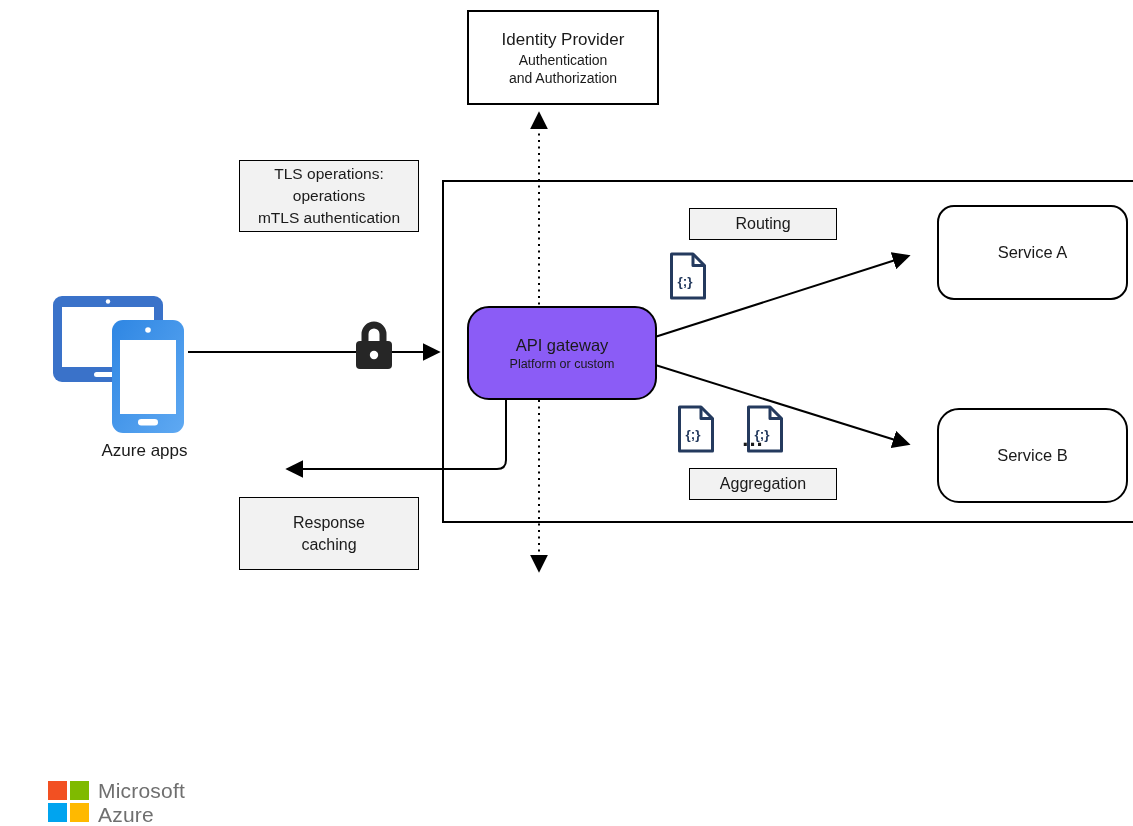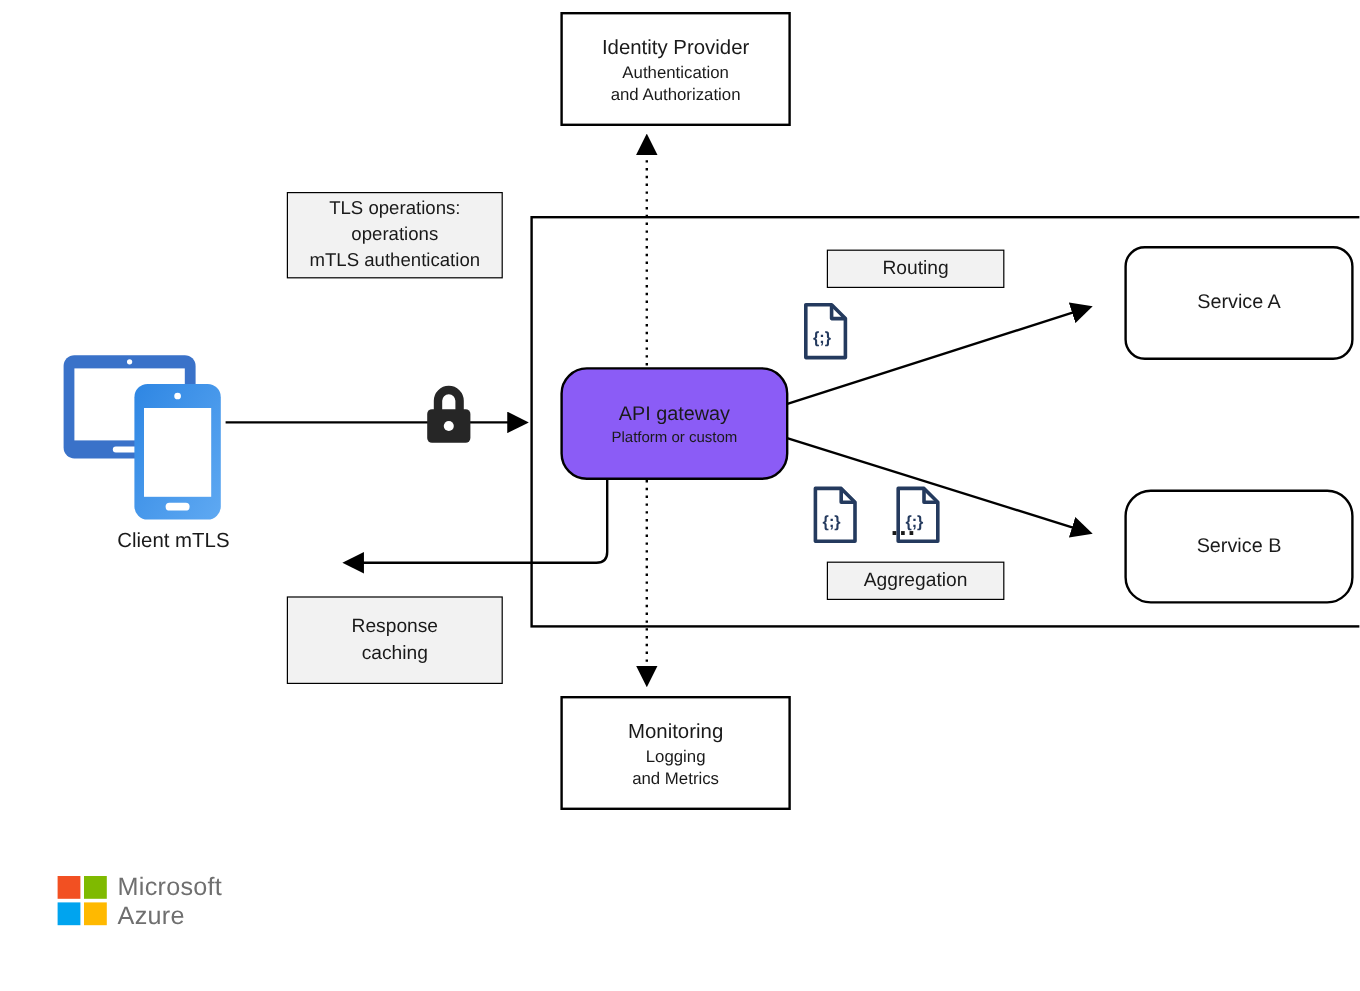--- a/index.html
+++ b/index.html
@@ -35,21 +35,21 @@
   .icon{position:absolute;z-index:3;background:transparent;border:none;}
   #clients{left:50px;top:288px;width:140px;height:148px;}
   #clients-label{left:58px;top:441px;width:125px;font-size:17px;z-index:2;background:transparent;border:none;}
   #lock{left:354px;top:320px;width:40px;height:50px;}
   #doc-routing{left:668px;top:252px;width:40px;height:48px;}
   #doc-agg1{left:676px;top:405px;width:40px;height:48px;}
   #doc-agg2{left:745px;top:405px;width:40px;height:48px;}
   #ellipsis{left:713px;top:426px;width:32px;font-size:22px;font-weight:bold;letter-spacing:1px;
             background:transparent;border:none;z-index:3;}
   
-  #brand{position:absolute;left:48px;top:728px;z-index:2;display:flex;gap:9px;}
+  #brand{position:absolute;left:48px;top:779px;z-index:2;display:flex;gap:9px;}
   #brand-grid{display:grid;grid-template-columns:19px 19px;grid-template-rows:19px 19px;gap:3px;margin-top:2px;}
   .sq{width:19px;height:19px;}
   #sq-tl{background:#f25022;} #sq-tr{background:#7fba00;}
   #sq-bl{background:#00a4ef;} #sq-br{background:#ffb900;}
   #brand-text{font-size:21px;line-height:24px;color:#6f6f6f;letter-spacing:.2px;}
 </style>
 </head>
 <body>
 
 <div id="stage">
@@ -95,21 +95,21 @@
       <linearGradient id="phoneg" x1="0" y1="0" x2="1" y2="1">
         <stop offset="0" stop-color="#2e86e3"></stop>
           <stop offset="1" stop-color="#5fa9f2"></stop>
       </linearGradient>
     </defs>
     <rect x="62" y="32" width="72" height="113" rx="11" fill="url(#phoneg)"></rect>
     <rect x="70" y="52" width="56" height="74" fill="#fff"></rect>
     <circle cx="98" cy="42" r="2.8" fill="#fff"></circle>
     <rect x="88" y="131" width="20" height="6.5" rx="3.2" fill="#fff"></rect>
   </svg>
-  <div class="node" id="clients-label">Client mTLS</div>
+  <div class="node" id="clients-label">Azure apps</div>
 
   <svg class="icon" id="lock" viewBox="0 0 40 50" xmlns="http://www.w3.org/2000/svg">
     <path d="M11,24 V14 a9,9 0 0 1 18,0 V24" fill="none" stroke="#262626" stroke-width="7"></path>
     <rect x="2" y="21" width="36" height="28" rx="4" fill="#262626"></rect>
     <circle cx="20" cy="35" r="4.2" fill="#fff"></circle>
   </svg>
 
   <div class="node rounded" id="gateway">
     <div class="t">API gateway</div>
     <div class="s">Platform or custom</div>
@@ -137,25 +137,20 @@
   <div class="node graybox" id="aggregation">Aggregation</div>
 
   <div class="node rounded" id="serviceA">Service A</div>
   <div class="node rounded" id="serviceB">Service B</div>
 
   <div class="node graybox" id="respcache">
     <div>Response</div>
     <div>caching</div>
   </div>
 
-  <div class="node plain" id="monitoring">
-    <div class="t">Monitoring</div>
-    <div class="s">Logging</div>
-    <div class="s">and Metrics</div>
-  </div>
 
   <div id="brand">
     <div id="brand-grid">
       <div class="sq" id="sq-tl"></div>
       <div class="sq" id="sq-tr"></div>
       <div class="sq" id="sq-bl"></div>
       <div class="sq" id="sq-br"></div>
     </div>
     <div id="brand-text">
       <div>Microsoft</div>

